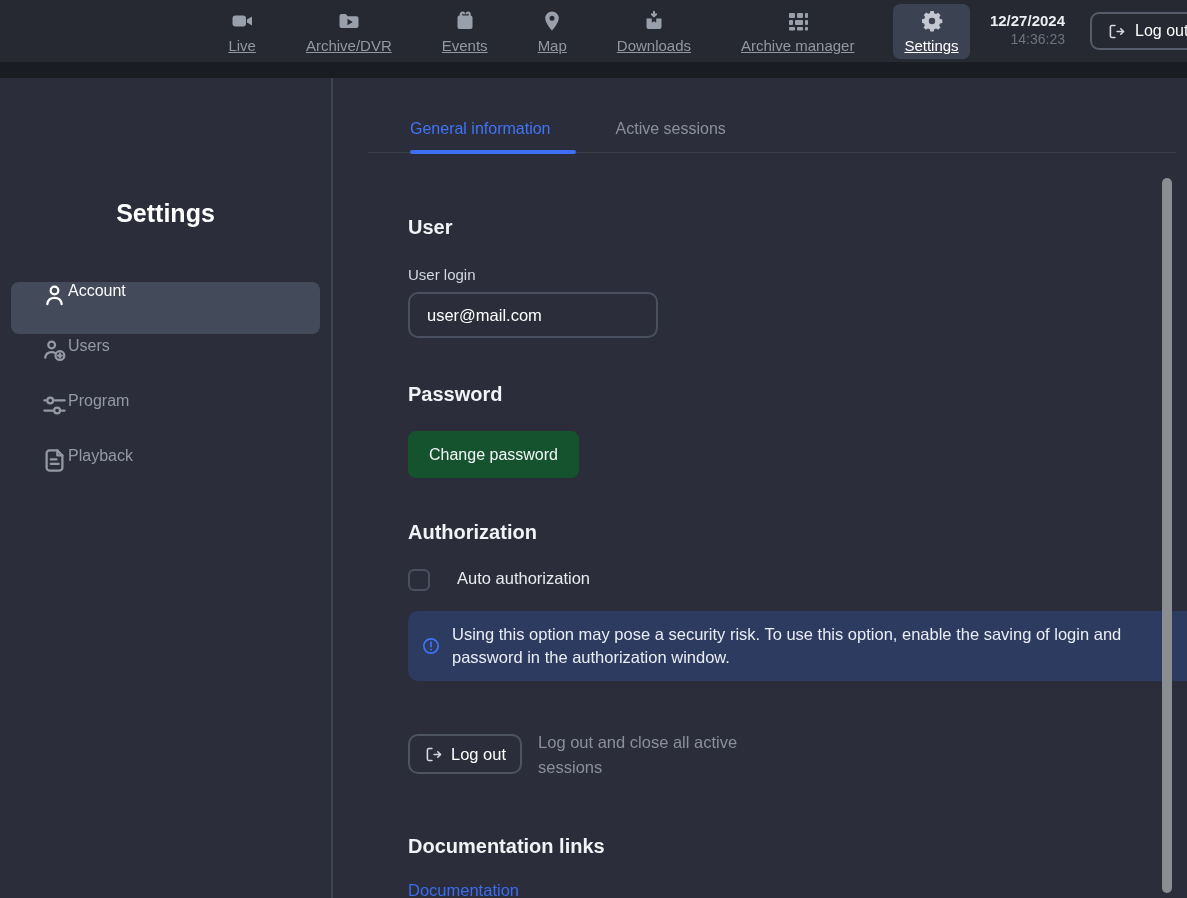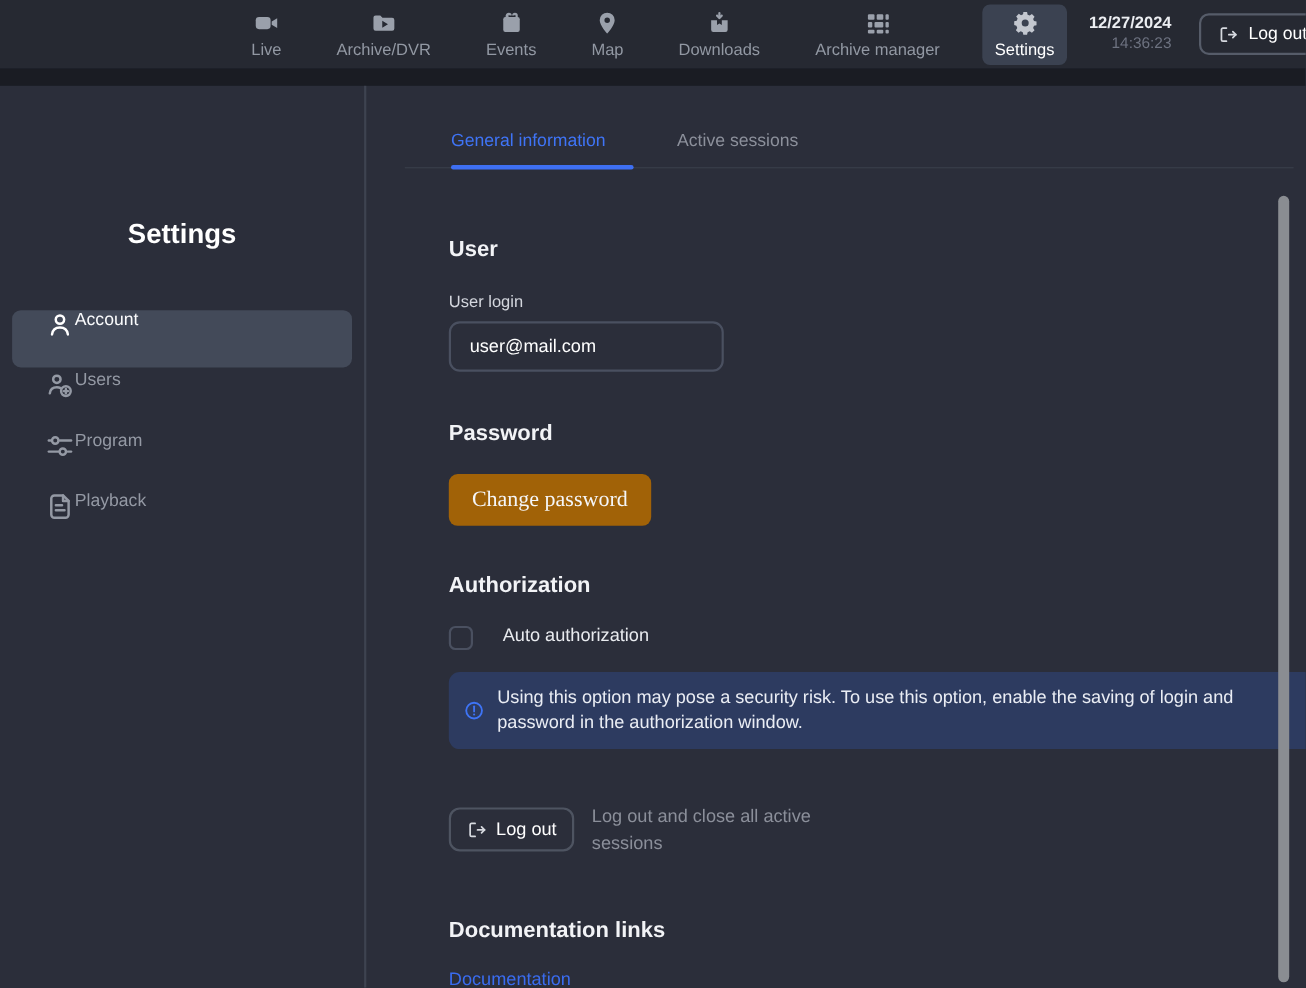--- a/index.html
+++ b/index.html
@@ -14,21 +14,21 @@
 
   
   .topbar {
     position:relative; height:62px; background:#262932;
     display:flex; align-items:center; justify-content:center;
   }
   .topnav { display:flex; gap:28px; align-items:center; }
   .nav-item {
     display:flex; flex-direction:column; align-items:center; gap:4px;
     padding:5px 11px; border-radius:7px; color:#9298a3; font-size:15px;
-    cursor:default; white-space:nowrap;
+    cursor:default; white-space:nowrap;text-decoration:underline;
   }
   .nav-item svg { width:24px; height:24px; fill:#9aa0ab; }
   .nav-item.active { background:#3b4251; color:#ffffff; }
   .nav-item.active svg { fill:#c3c7cf; }
 
   .datetime { position:absolute; right:122px; top:12px; text-align:right; line-height:1.25; }
   .date { color:#eceef2; font-size:15px; font-weight:600; }
   .time { color:#6d7280; font-size:14px; }
 
   .logout-top {
@@ -80,23 +80,23 @@
   .field { width:250px; }
   .field-label { font-size:15px; color:#d4d7de; margin-bottom:9px; }
   .text-input {
     width:250px; height:46px; border-radius:10px; border:2px solid #4a5060;
     background:transparent; color:#ffffff; font-size:16.5px; padding:0 17px;
     font-family:"Liberation Sans", sans-serif; outline:none;
   }
   .text-input.focused { border-color:#3f6ef2; }
 
   .btn-gray {
-    margin-top:25px; height:47px; background:#a16207; border:none; border-radius:8px;
-    color:#f5f6f8; font-size:20px; padding:0 21px; display:inline-flex; align-items:center;
-    font-family:Liberation Serif, serif; cursor:pointer;
+    margin-top:25px; height:47px; background:#14532d; border:none; border-radius:8px;
+    color:#f5f6f8; font-size:16px; padding:0 21px; display:inline-flex; align-items:center;
+    font-family:Liberation Sans, sans-serif; cursor:pointer;
   }
 
   .checkbox-row { margin-top:25px; display:flex; align-items:flex-start; gap:27px; }
   .checkbox { width:22px; height:22px; border:2px solid #4a5060; border-radius:6px; background:transparent; cursor:pointer; }
   .checkbox-label { font-size:16.5px; color:#e9ebef; }
 
   .banner {
     margin-top:20px; width:788px; background:#2d3b60; border-radius:10px;
     padding:12px 18px 12px 13px; display:flex; gap:11px; align-items:center;
     color:#eaedf4; font-size:16.5px; line-height:23px;

